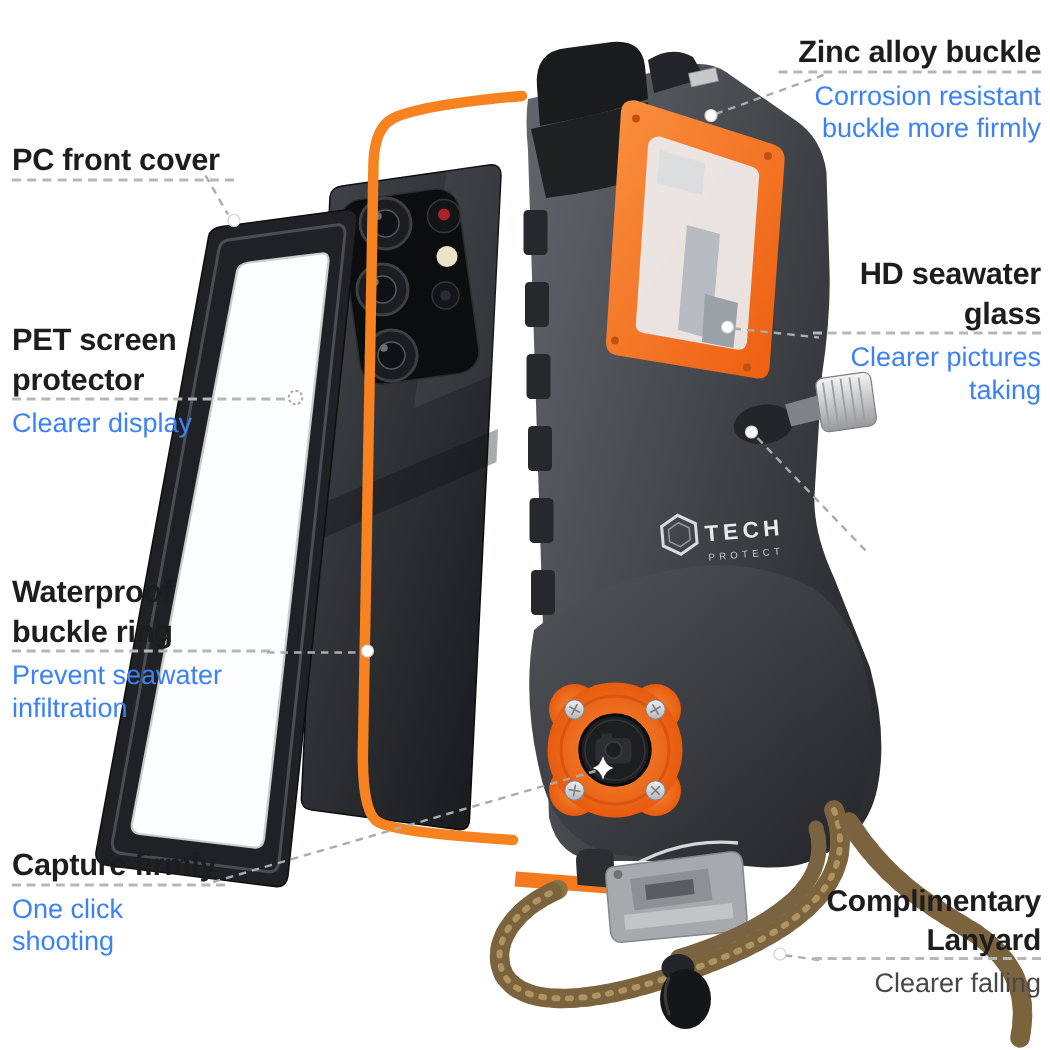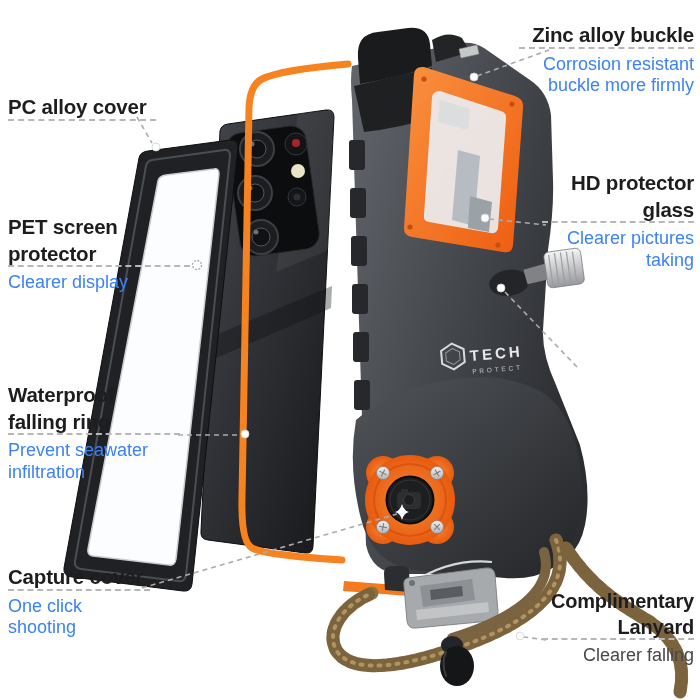--- a/index.html
+++ b/index.html
@@ -221,46 +221,46 @@
     </g>
   </svg>
 
   <div class="co right" style="top:20px;right:6px;width:175px;">
     <div class="co-title co-rule">Zinc alloy buckle</div>
     <div class="co-sub">Corrosion resistant</div>
     <div class="co-sub">buckle more firmly</div>
   </div>
 
   <div class="co left" style="top:92px;left:8px;width:148px;">
-    <div class="co-title co-rule">PC alloy cover</div>
+    <div class="co-title co-rule">PC front cover</div>
   </div>
 
   <div class="co left" style="top:216px;left:8px;width:182px;">
     <div class="co-title">PET screen</div>
     <div class="co-title co-rule">protector</div>
     <div class="co-sub">Clearer display</div>
   </div>
 
   <div class="co right" style="top:172px;right:6px;width:152px;">
-    <div class="co-title">HD protector</div>
+    <div class="co-title">HD seawater</div>
     <div class="co-title co-rule">glass</div>
     <div class="co-sub">Clearer pictures</div>
     <div class="co-sub">taking</div>
   </div>
 
 
   <div class="co left" style="top:384px;left:8px;width:172px;">
     <div class="co-title">Waterproof</div>
-    <div class="co-title co-rule">falling ring</div>
+    <div class="co-title co-rule">buckle ring</div>
     <div class="co-sub">Prevent seawater</div>
     <div class="co-sub">infiltration</div>
   </div>
 
   <div class="co left" style="top:562px;left:8px;width:142px;">
-    <div class="co-title co-rule">Capture cover</div>
+    <div class="co-title co-rule">Capture firmly</div>
     <div class="co-sub">One click shooting</div>
   </div>
 
   <div class="co right" style="top:590px;right:6px;width:152px;">
     <div class="co-title lan-title">Complimentary</div>
     <div class="co-title lan-title co-rule">Lanyard</div>
     <div class="co-sub dark">Clearer falling</div>
   </div>
 
 </div>

